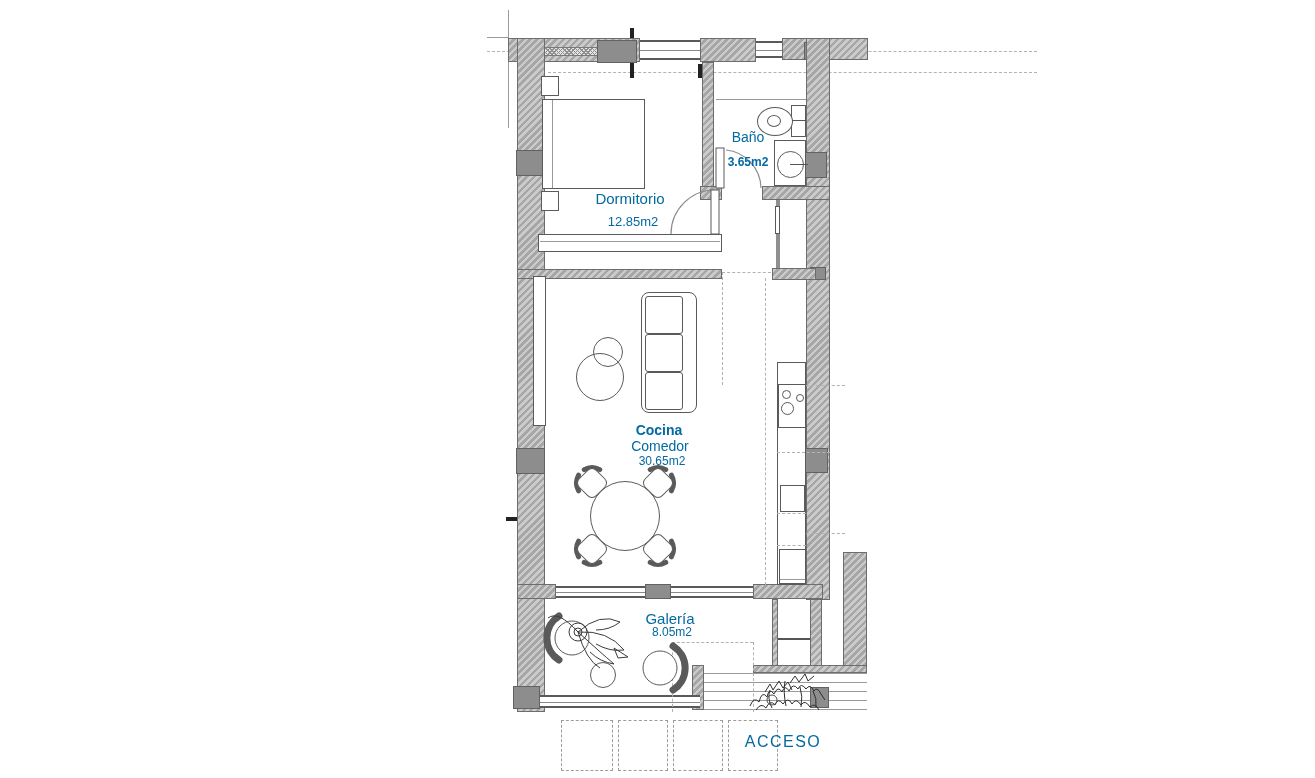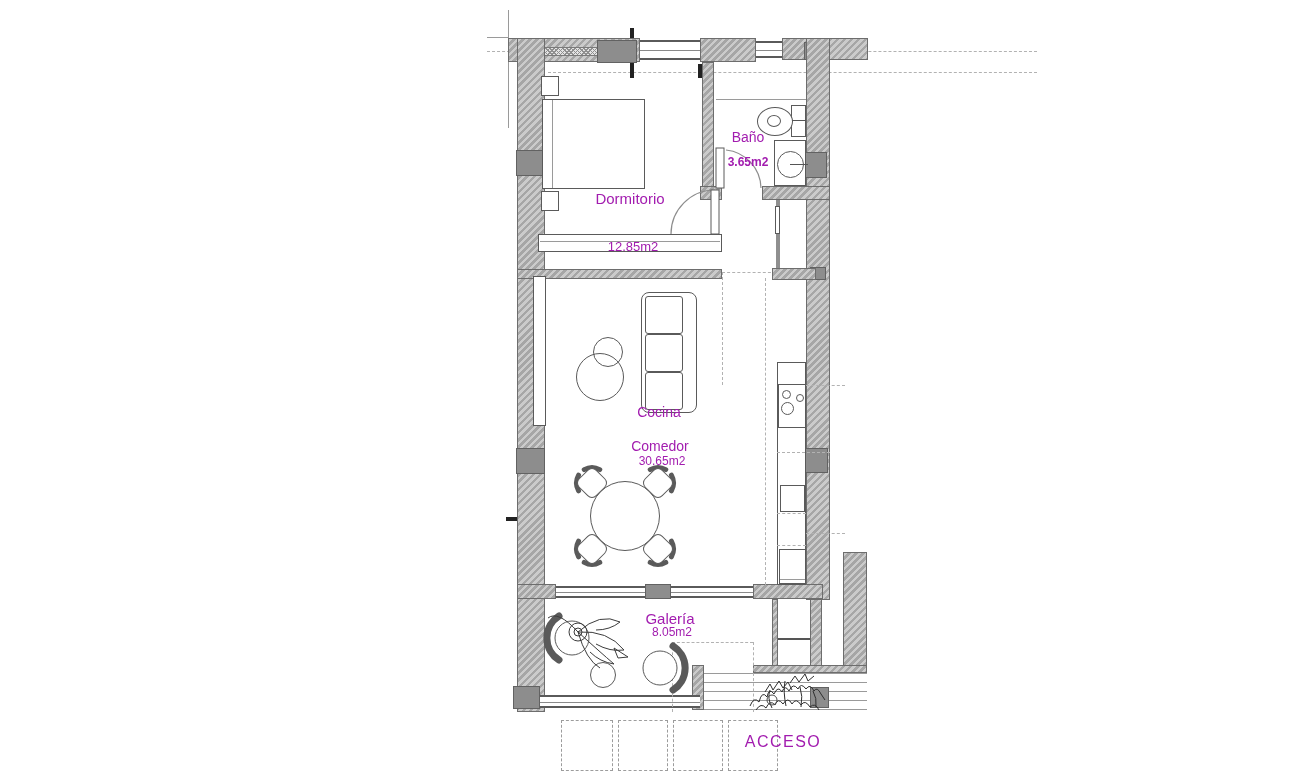--- a/index.html
+++ b/index.html
@@ -23,21 +23,21 @@
   
   .win{position:absolute;box-sizing:border-box;background:#ffffff;
        border-top:2px solid #5a5a5a;border-bottom:2px solid #5a5a5a;}
   .winLine{position:absolute;left:0;right:0;top:50%;height:1px;background:#8a8a8a;}
   
   .xhatch{position:absolute;background:
      repeating-linear-gradient(45deg,#8f8f8f 0 1px,rgba(0,0,0,0) 1px 3px),
      repeating-linear-gradient(-45deg,#8f8f8f 0 1px,#e3e3e3 1px 3px);
      border:1px solid #7a7a7a;box-sizing:border-box;}
   
-  .lbl{position:absolute;color:#a21caf;text-align:center;white-space:nowrap;
+  .lbl{position:absolute;color:#0369a1;text-align:center;white-space:nowrap;
        transform:translate(-50%,-50%);line-height:1;}
   .t15{font-size:15px;}
   .t14{font-size:14px;}
   .t13{font-size:13px;}
   .t12{font-size:12px;}
   .t16{font-size:16px;letter-spacing:1.5px;margin-left:44px;}
   svg.overlay{position:absolute;left:0;top:0;}
 </style>
 </head>
 <body>
@@ -220,26 +220,26 @@
       <path d="M 785,681 q -2,11 1,25"></path>
       <path d="M 800,687 q 3,9 1,20"></path>
       <path d="M 813,691 q 4,7 3,16"></path>
       <path d="M 765,692 l 5,-8 l 3,6 l 6,-9 l 4,7 l 5,-6 l 4,8"></path>
       <path d="M 790,683 l 5,-7 l 4,6 l 6,-8 l 3,7 l 6,-5"></path>
       <circle cx="772" cy="700" r="5" stroke="#4a4a4a"></circle>
     </g>
   </svg>
 
   <div class="lbl t15" style="left:630px;top:198px;">Dormitorio</div>
-  <div class="lbl t13" style="left:633px;top:221px;margin-top:25px;">12.85m2</div>
+  <div class="lbl t13" style="left:633px;top:221px;">12.85m2</div>
 
   <div class="lbl t14" style="left:748px;top:137px;">Baño</div>
   <div class="lbl t12" style="left:748px;top:162px;font-weight:bold;">3.65m2</div>
 
-  <div class="lbl t14" style="left:659px;top:412px;">Cocina</div>
+  <div class="lbl t14" style="left:659px;top:430px;font-weight:bold;">Cocina</div>
   <div class="lbl t14" style="left:660px;top:446px;">Comedor</div>
   <div class="lbl t12" style="left:662px;top:461px;">30.65m2</div>
 
   <div class="lbl t15" style="left:670px;top:618px;">Galería</div>
   <div class="lbl t12" style="left:672px;top:632px;">8.05m2</div>
 
   <div class="lbl t16" style="left:739px;top:742px;">ACCESO</div>
 
 </div>
 

